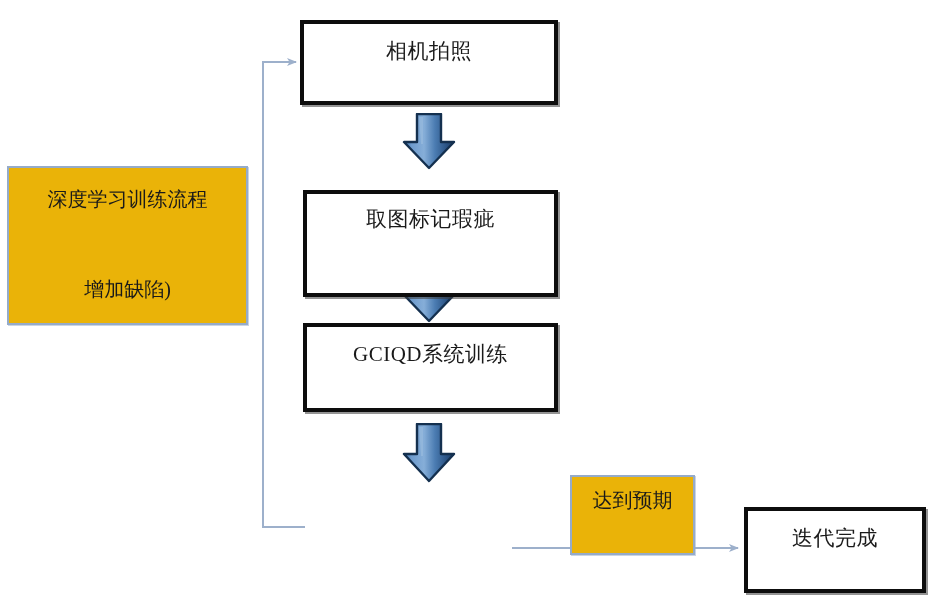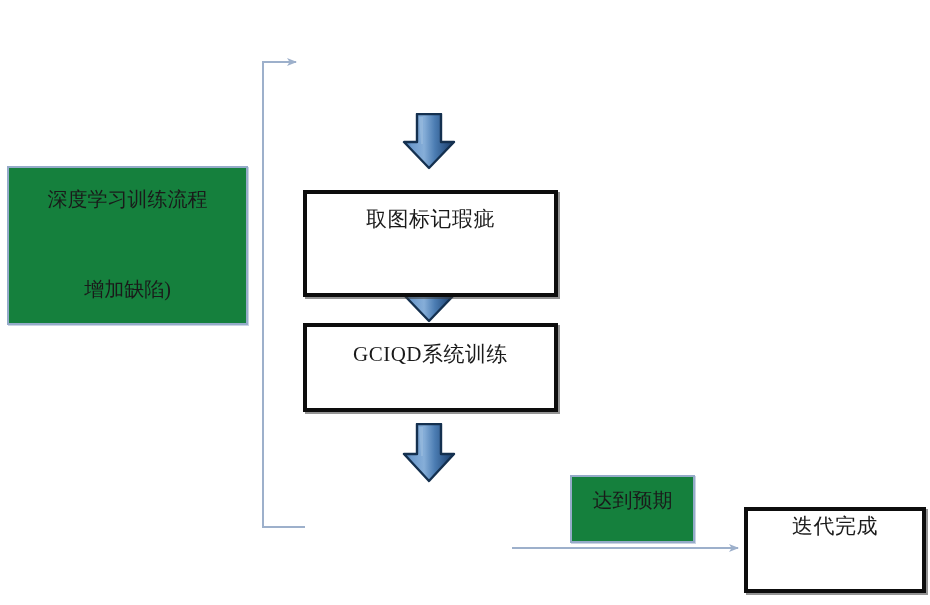--- a/index.html
+++ b/index.html
@@ -35,21 +35,21 @@
     font-size: 21px;
     line-height: 30px;
     letter-spacing: 0.5px;
     white-space: pre-line;
   }
 
   
   .note-box {
     position: absolute;
     box-sizing: border-box;
-    background: #15803d;
+    background: #eab308;
     border: 2px solid #95abc9;
     box-shadow: 1px 1px 0 rgba(150,170,200,0.5);
   }
   .note-label {
     position: absolute;
     left: 0;
     right: 0;
     text-align: center;
     color: #1a1a1a;
     font-size: 20px;
@@ -119,31 +119,34 @@
       <path d="M16,1 L40,1 L40,31 L53,31 L28,58 L3,31 L16,31 Z" fill="url(#blockGrad2)" stroke="#14304f" stroke-width="2.4" stroke-linejoin="round"></path>
       <path d="M18,4 L22,4 L22,33 L20,33 Z" fill="#9fc0e0" opacity="0.55"></path>
     </g>
   </svg>
 
   <div class="note-box" style="left:7px; top:166px; width:241px; height:159px;">
     <div class="note-label" style="top:14px; font-size:20px;">深度学习训练流程</div>
     <div class="note-label" style="top:104px; font-size:20px;">增加缺陷)</div>
   </div>
 
+  <div class="proc-box" style="left:300px; top:20px; width:258px; height:85px;">
+    <div class="proc-label" style="top:12px;">相机拍照</div>
+  </div>
 
   <div class="proc-box" style="left:303px; top:170px; width:255px; height:107px;margin-top:20px;">
     <div class="proc-label" style="top:10px;">取图标记瑕疵</div>
   </div>
 
   <div class="proc-box" style="left:303px; top:323px; width:255px; height:89px;text-decoration:underline;">
     <div class="proc-label" style="top:12px;">GCIQD系统训练</div>
   </div>
 
 
-  <div class="note-box" style="left:570px; top:475px; width:125px; height:68px;">
+  <div class="note-box" style="left:570px; top:475px; width:125px; height:80px;">
     <div class="note-label" style="top:6px; font-size:20px;">达到预期</div>
   </div>
 
   <div class="proc-box" style="left:744px; top:507px; width:182px; height:86px;">
-    <div class="proc-label" style="top:0;text-align:center;">迭代完成</div>
+    <div class="proc-label" style="top:12px;text-align:center;">迭代完成</div>
   </div>
 
 </div>
 
 </body></html>

